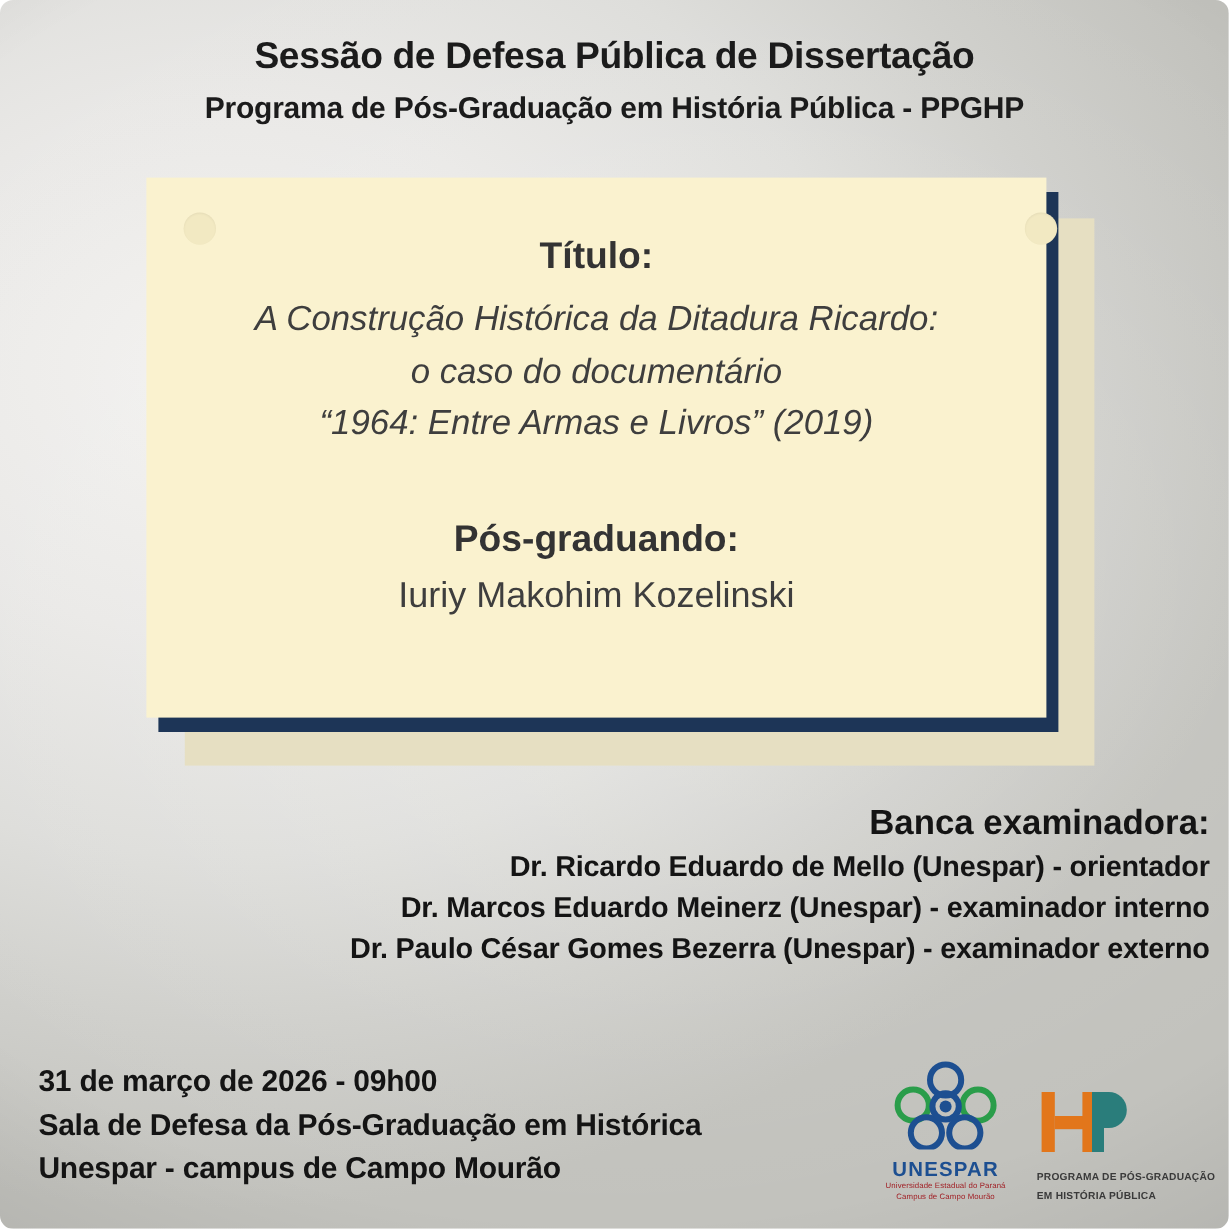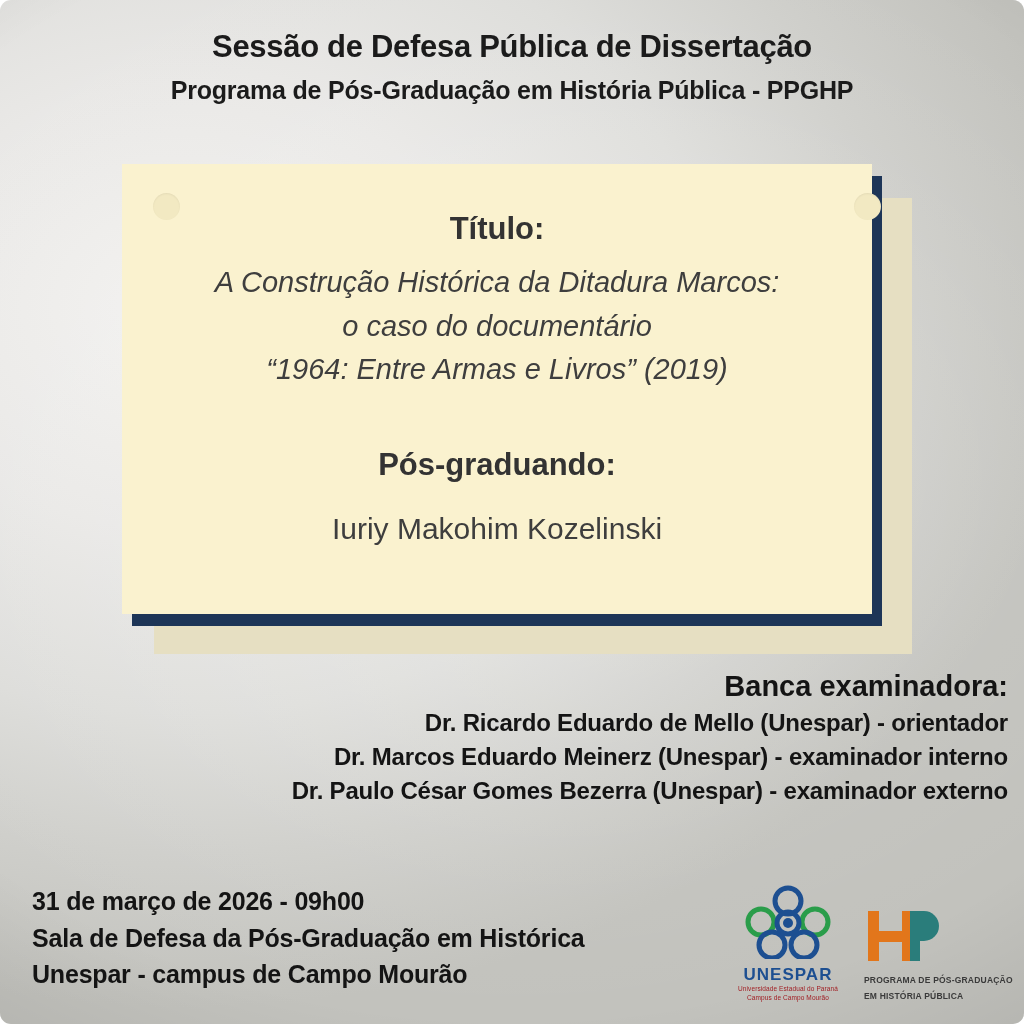--- a/index.html
+++ b/index.html
@@ -53,21 +53,21 @@
     color: #1b1b1b;
     letter-spacing: -0.2px;
     line-height: 1.3;
     margin-top: 7px;
   }
 
   
   .card-wrap {
     position: absolute;
     left: 122px;
-    top: 164px;
+    top: 148px;
     width: 790px;
     height: 528px;
     z-index: 4;
     text-decoration: underline;
   }
   .card-back {
     position: absolute;
     left: 32px;
     top: 34px;
     width: 758px;
@@ -126,21 +126,21 @@
     font-style: italic;
     color: #3e3e3e;
     line-height: 1.5;
     text-align: center;
   }
   .title-block { margin-top: 14px; }
   .grad-label { margin-top: 54px; }
   .grad-name {
     font-size: 30px;
     color: #3e3e3e;
-    margin-top: 28px;
+    margin-top: 12px;
     line-height: 1.2;
   }
 
   
   .banca {
     position: absolute;
     right: 16px;
     top: 668px;
     width: 1000px;
     text-align: right;
@@ -233,21 +233,21 @@
   <div class="card-wrap">
     <div class="card-back"></div>
     <div class="card-shadow"></div>
     <div class="card-front"></div>
     <div class="punch left"></div>
     <div class="punch right"></div>
 
     <div class="card-content">
       <div class="label-bold">Título:</div>
       <div class="title-block">
-        <div class="title-line">A Construção Histórica da Ditadura Marcos:</div>
+        <div class="title-line">A Construção Histórica da Ditadura Ricardo:</div>
         <div class="title-line">o caso do documentário</div>
         <div class="title-line">“1964: Entre Armas e Livros” (2019)</div>
       </div>
       <div class="label-bold grad-label">Pós-graduando:</div>
       <div class="grad-name">Iuriy Makohim Kozelinski</div>
     </div>
   </div>
 
   <div class="banca">
     <div class="banca-title">Banca examinadora:</div>

